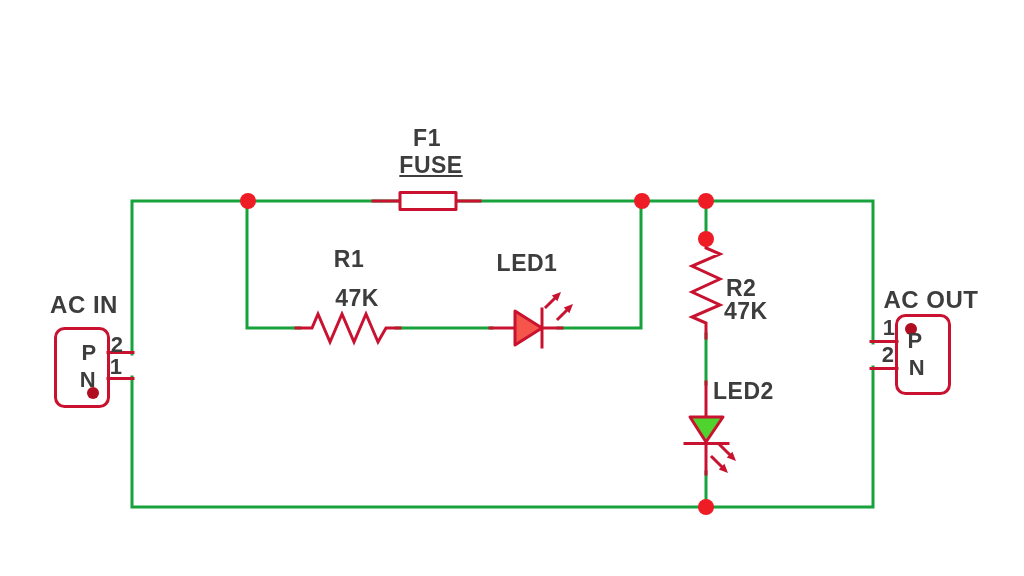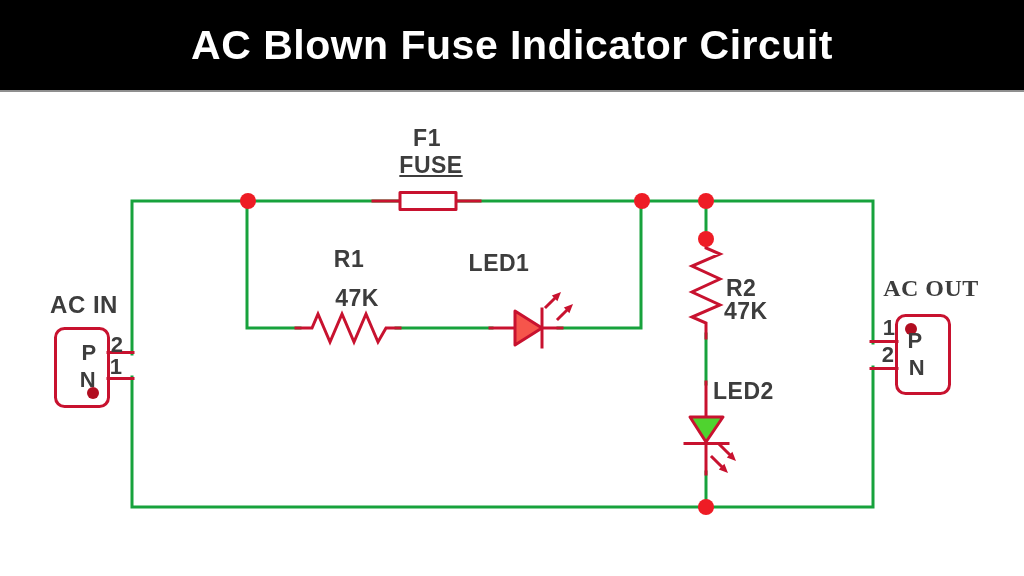--- a/index.html
+++ b/index.html
@@ -51,23 +51,20 @@
   }
   .lbl.centered { transform: translateX(-50%); }
   .lbl.big { font-size: 24px; }
   .lbl.pin { font-size: 22px; }
 </style>
 </head>
 <body>
 
 <div class="stage">
 
-  <header class="title-bar">
-    <h1>AC Blown Fuse Indicator Circuit</h1>
-  </header>
 
   <div class="canvas">
 
     <svg class="schematic" width="1024" height="576" viewBox="0 0 1024 576">
 
       <g>
         <path class="wire" d="M132 354 V201 H873 V343"></path>
       </g>
       <g>
         <path class="wire" d="M132 377 V507 H873 V367"></path>
@@ -144,33 +141,33 @@
         <circle class="junction" cx="706" cy="507" r="8"></circle>
       </g>
     </svg>
 
     <div class="lbl centered" style="left:427px; top:127px;">F1</div>
     <div class="lbl centered" style="left:431px; top:154px;text-decoration:underline;">FUSE</div>
 
     <div class="lbl centered" style="left:349px; top:248px;">R1</div>
     <div class="lbl centered" style="left:357px; top:287px;">47K</div>
 
-    <div class="lbl centered" style="left:499px; top:252px;">LED1</div>
+    <div class="lbl centered" style="left:527px; top:252px;">LED1</div>
 
     <div class="lbl" style="left:726px; top:277px;text-align:right;">R2</div>
     <div class="lbl" style="left:724px; top:300px;">47K</div>
 
     <div class="lbl" style="left:713px; top:380px;">LED2</div>
 
     <div class="lbl big centered" style="left:76px; top:293px;margin-left:8px;">AC IN</div>
     <div class="lbl pin centered" style="left:117px; top:334px;">2</div>
     <div class="lbl pin centered" style="left:116px; top:356px;">1</div>
     <div class="lbl pin centered" style="left:89px; top:342px;">P</div>
     <div class="lbl pin centered" style="left:88px; top:369px;">N</div>
 
-    <div class="lbl big centered" style="left:931px; top:276px;font-family:Liberation Serif, serif;">AC OUT</div>
+    <div class="lbl big centered" style="left:931px; top:288px;">AC OUT</div>
     <div class="lbl pin centered" style="left:889px; top:317px;">1</div>
     <div class="lbl pin centered" style="left:888px; top:344px;">2</div>
     <div class="lbl pin centered" style="left:915px; top:330px;">P</div>
     <div class="lbl pin centered" style="left:917px; top:357px;">N</div>
 
   </div>
 </div>
 
 </body></html>

